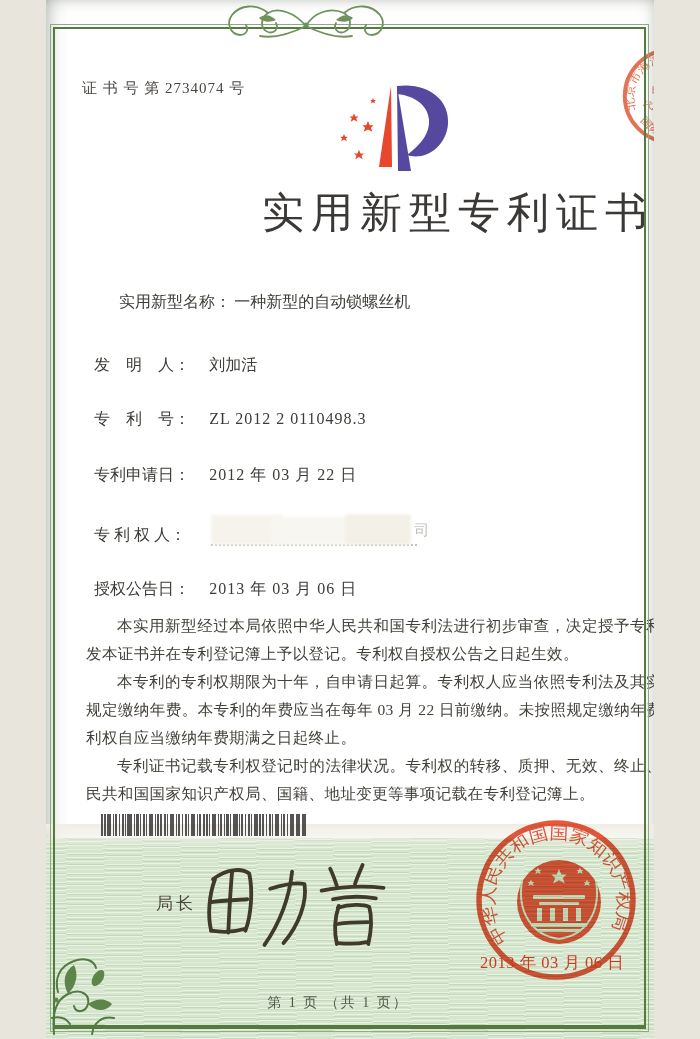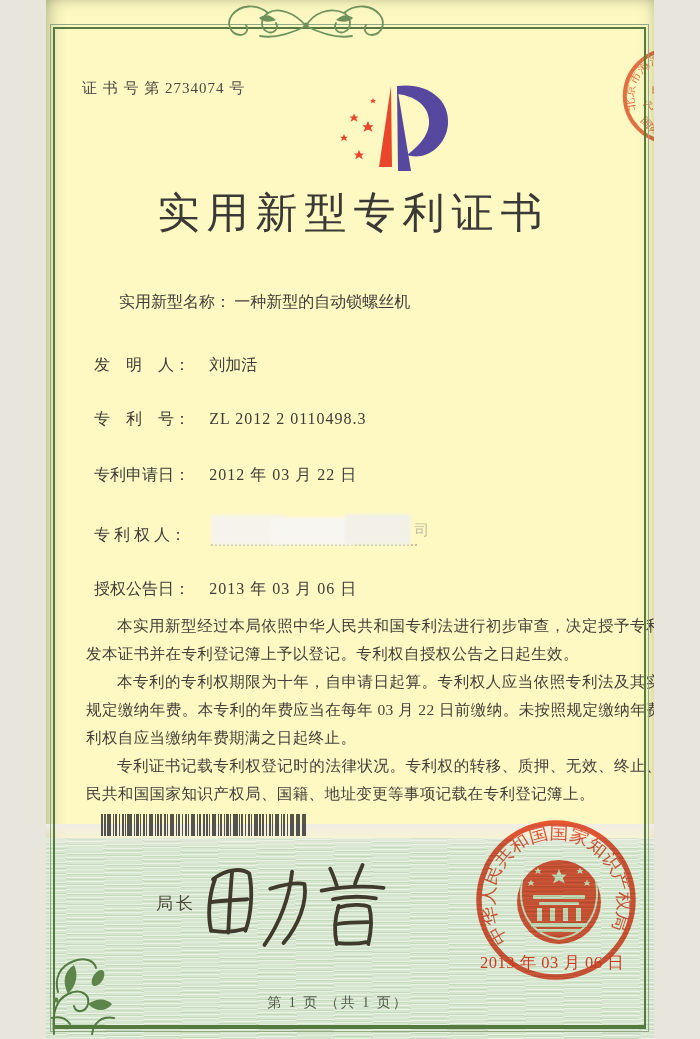--- a/index.html
+++ b/index.html
@@ -1,20 +1,20 @@
 <!DOCTYPE html>
 <html><head>
 <meta charset="utf-8">
 <style>
   * { margin:0; padding:0; box-sizing:border-box; }
   html,body { background:#e8e5dd; }
   body { font-family:"Liberation Serif","DejaVu Serif",serif; }
   .page {
     position:relative; width:608px; height:1039px; margin:0 auto;
-    background:#fef9c3; overflow:hidden;
+    background:#ffffff; overflow:hidden;
     box-shadow: inset 16px 0 20px -16px rgba(40,60,30,.45),
                 inset -12px 0 16px -13px rgba(40,60,30,.3),
                 inset 0 12px 16px -13px rgba(40,60,30,.25);
   }
   
   .band {
     position:absolute; left:0; right:0; top:838px; bottom:0; z-index:1;
     background-color:#d6e6ce;
     background-image:
       repeating-linear-gradient(178.5deg, rgba(255,255,255,.5) 0 1px, rgba(255,255,255,0) 1px 4px),
@@ -32,21 +32,21 @@
   .frame::after {
     content:""; position:absolute; inset:2px;
     border:2px solid #56793f;
     border-bottom-width:4px;
   }
   .cert-no { position:absolute; left:36px; top:79px; z-index:3;
     font-size:15px; letter-spacing:1px; color:#494742; }
   .logo { position:absolute; left:282px; top:80px; width:130px; height:98px; z-index:3; }
   .doc-title {
     position:absolute; left:0; right:0; top:185px; z-index:3;
-    text-align:center; font-size:42px; font-weight:500; letter-spacing:7px;
+    text-align:right; font-size:42px; font-weight:500; letter-spacing:7px;
     color:#3b3935; text-indent:7px;
   }
   .field { position:absolute; left:48px; z-index:3; font-size:16px; color:#3e3c37; white-space:nowrap; }
   .field .lab { display:inline-block; min-width:7.2em; }
   .f0 { top:292px;margin-left:25px; } .f1 { top:355px; } .f2 { top:409px; }
   .f3 { top:465px; } .f4 { top:521px; } .f5 { top:579px; }
   .f2 .val, .f3 .val, .f5 .val { letter-spacing:1px;margin-top:46px; }
   
   .redact { display:inline-block; position:relative; width:218px; height:26px; vertical-align:-7px; }
   .redact .base { position:absolute; left:2px; right:10px; bottom:1px; height:0;

